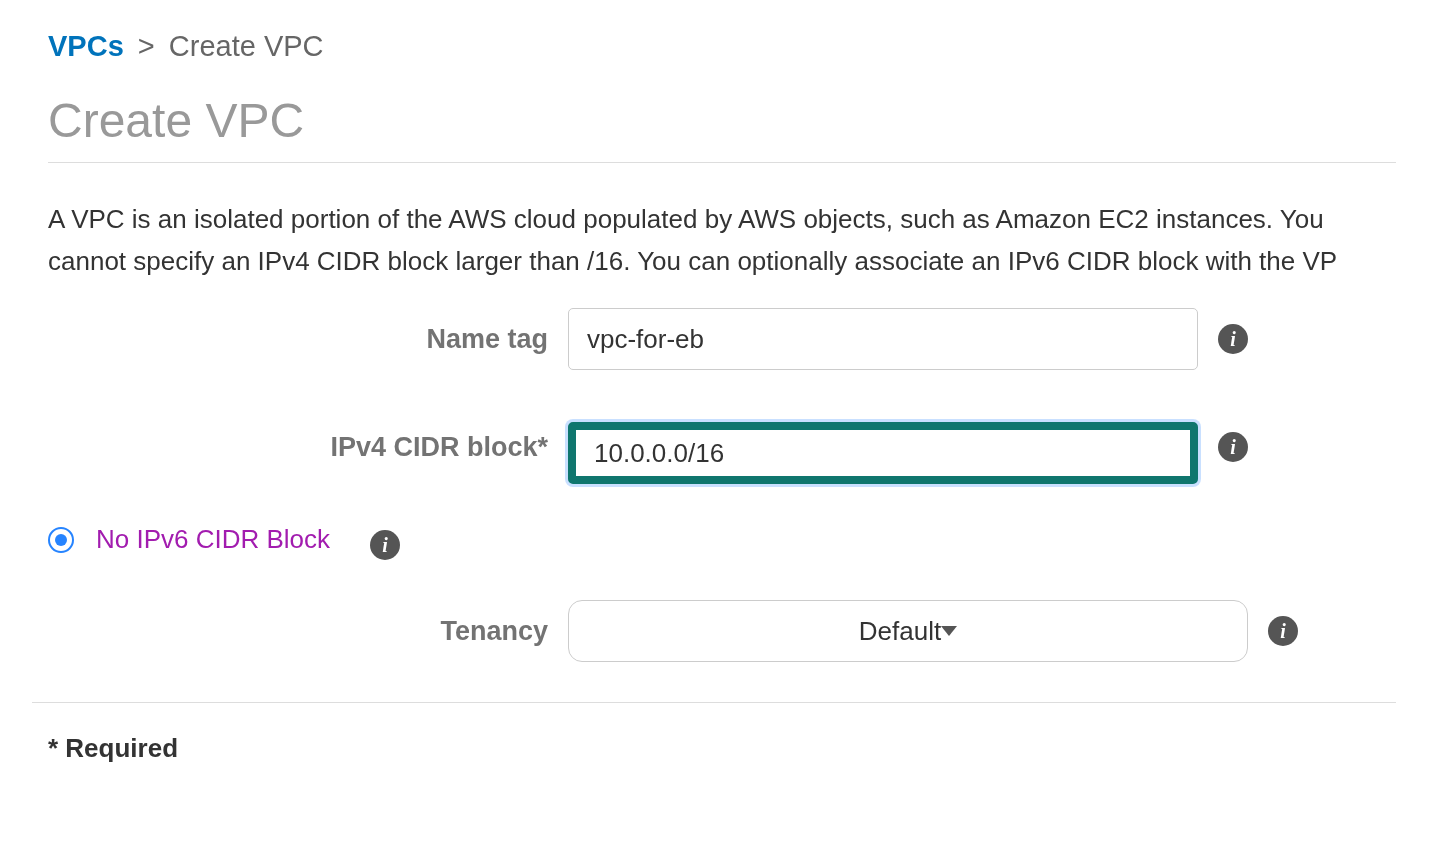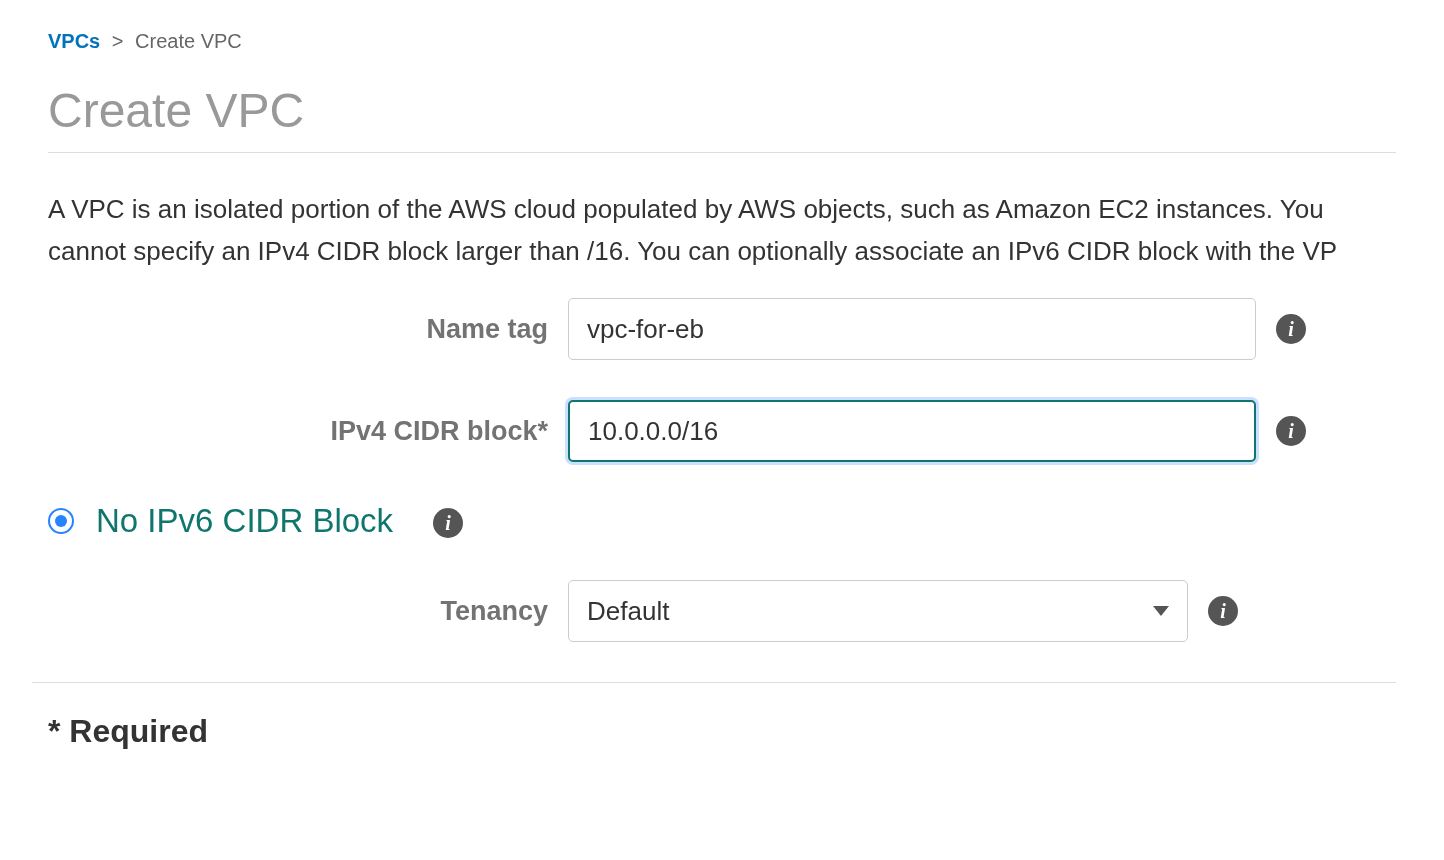--- a/index.html
+++ b/index.html
@@ -8,21 +8,21 @@
       padding: 0;
     }
     body {
       font-family: -apple-system, BlinkMacSystemFont, "Segoe UI", Helvetica, Arial, sans-serif;
       background: #fff;
       color: #333;
       padding: 30px 48px;
       width: 1444px;
     }
     .breadcrumb {
-      font-size: 20px;
+      font-size: 29px;
       margin-bottom: 30px;
     }
     .breadcrumb a {
       color: #0073bb;
       text-decoration: none;
       font-weight: 600;
     }
     .breadcrumb .sep {
       color: #666;
       margin: 0 6px;
@@ -63,32 +63,33 @@
       font-weight: 700;
       color: #737373;
       padding-right: 20px;
     }
     .form-control-wrap {
       display: flex;
       align-items: center;
       gap: 20px;
     }
     .text-input {
-      width: 688px;
+      width: 630px;
       height: 62px;
       border: 1px solid #ccc;
       border-radius: 5px;
       padding: 0 18px;
       font-size: 26px;
       color: #333;
       outline: none;
     }
     .text-input.focused {
-      border: 2px solid #0f766e;
+      border: 8px solid #0f766e;
       box-shadow: 0 0 0 3px rgba(38,132,255,0.25);
+      margin-top: 12px;
     }
     .info-icon {
       display: inline-flex;
       align-items: center;
       justify-content: center;
       width: 30px;
       height: 30px;
       background: #555;
       color: #fff;
       border-radius: 50%;
@@ -106,22 +107,22 @@
     }
     .radio-options {
       display: flex;
       flex-direction: column;
       gap: 12px;
     }
     .radio-option {
       display: flex;
       align-items: center;
       gap: 22px;
-      font-size: 33px;
-      color: #0f766e;
+      font-size: 26px;
+      color: #a21caf;
       cursor: pointer;
     }
     .radio-circle {
       width: 26px;
       height: 26px;
       border: 2px solid #bbb;
       border-radius: 50%;
       display: inline-flex;
       align-items: center;
       justify-content: center;
@@ -131,50 +132,50 @@
       border-color: #2684ff;
     }
     .radio-circle.selected::after {
       content: "";
       width: 12px;
       height: 12px;
       background: #2684ff;
       border-radius: 50%;
     }
     .select-box {
-      width: 620px;
+      width: 680px;
       height: 62px;
       border: 1px solid #ccc;
-      border-radius: 5px;
+      border-radius: 14px;
       padding: 0 18px;
       font-size: 26px;
       color: #333;
       display: flex;
       align-items: center;
-      justify-content: space-between;
+      justify-content: center;
       cursor: pointer;
       background: #fff;
     }
     .select-caret {
       width: 0;
       height: 0;
       border-left: 8px solid transparent;
       border-right: 8px solid transparent;
       border-top: 10px solid #555;
     }
     .footer-rule {
       border: none;
       border-top: 1px solid #ddd;
       margin-top: 20px;
       margin-bottom: 30px;
       width: calc(100% + 16px);
       margin-left: -16px;
     }
     .required-note {
-      font-size: 32px;
+      font-size: 26px;
       font-weight: 700;
       color: #333;
     }
     .ipv6-info {
       align-self: flex-start;
       margin-top: 6px;
     }
   </style>
 </head>
 <body>

